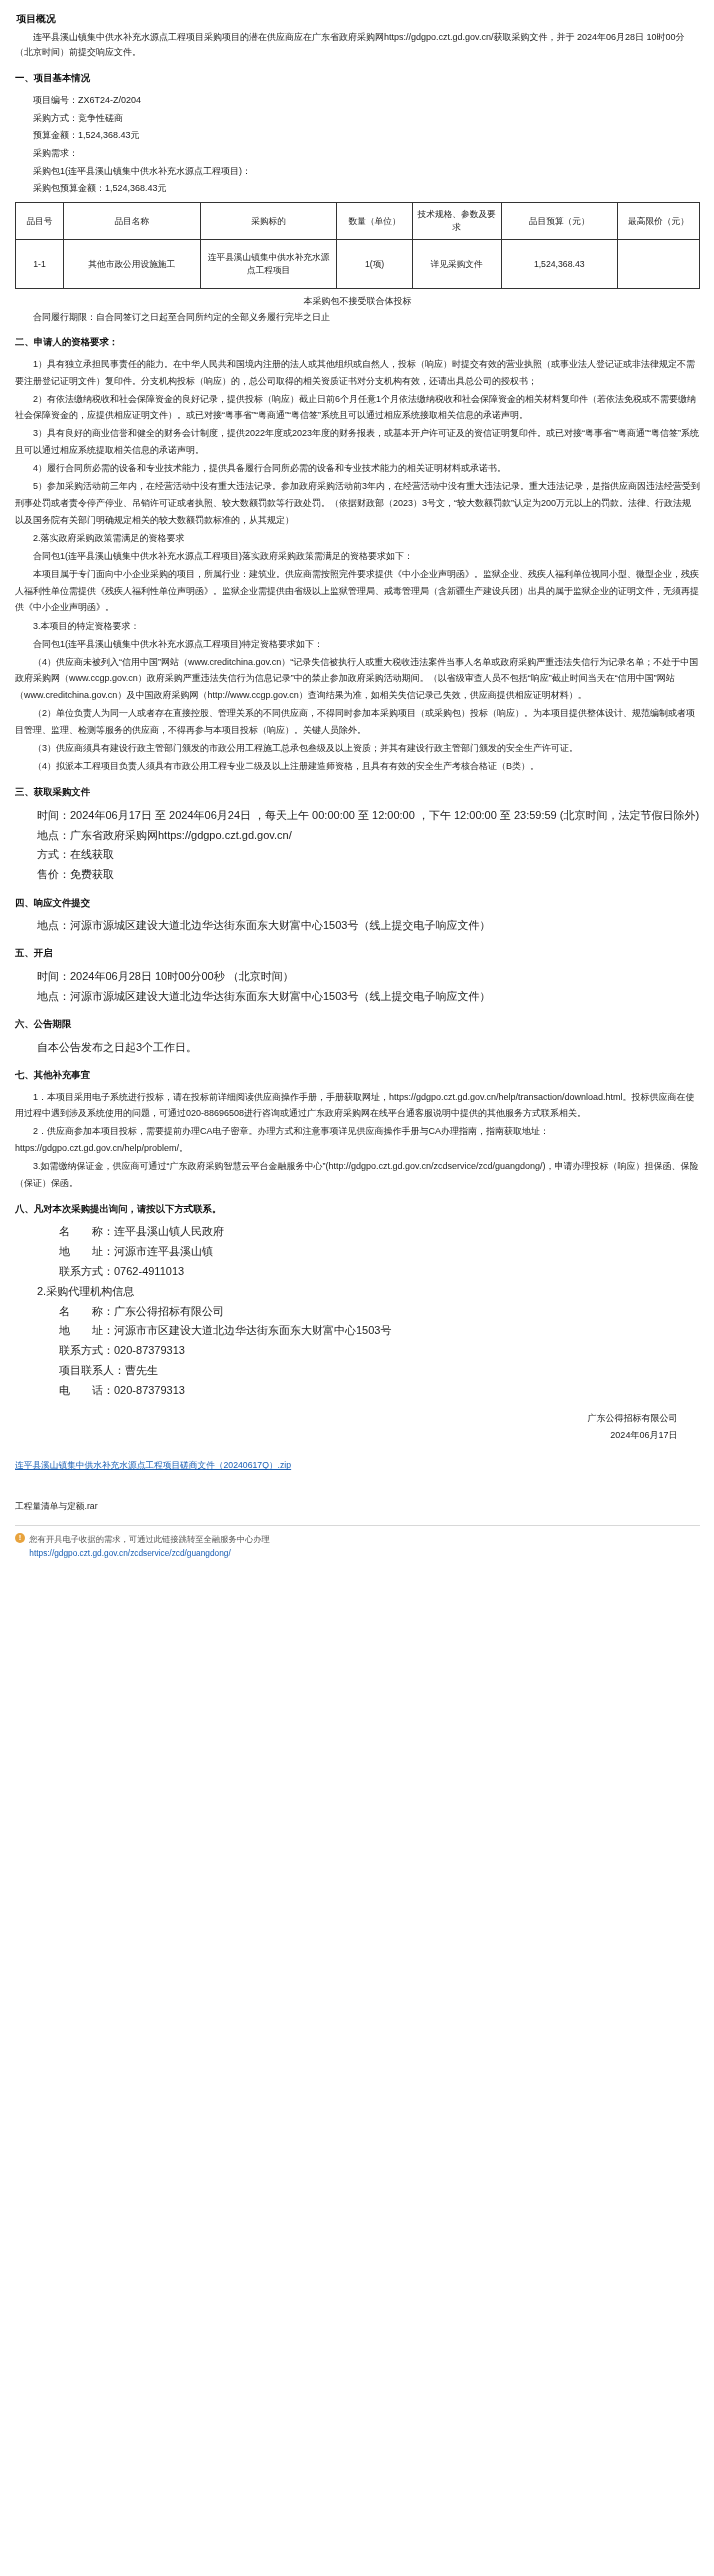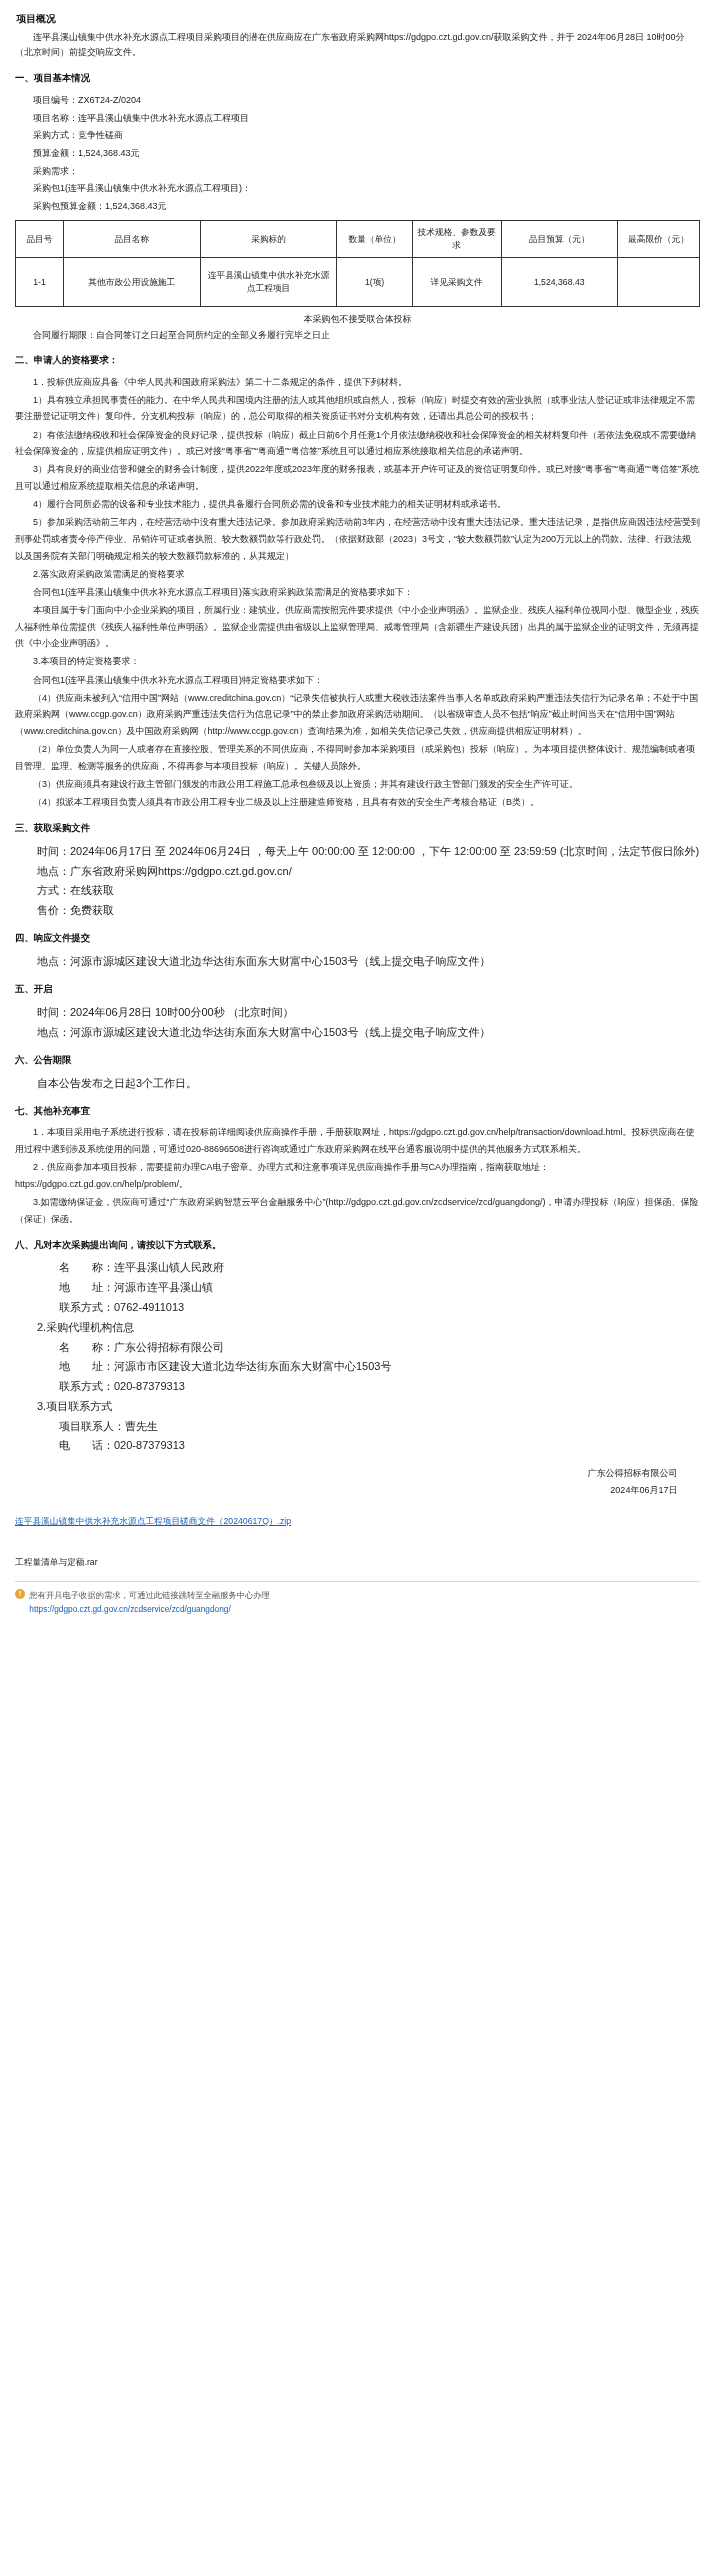--- a/index.html
+++ b/index.html
@@ -147,23 +147,20 @@
 
 <div class="page">
 
   <div class="doc-title">项目概况</div>
   <p class="intro">连平县溪山镇集中供水补充水源点工程项目采购项目的潜在供应商应在广东省政府采购网https://gdgpo.czt.gd.gov.cn/获取采购文件，并于 2024年06月28日 10时00分 （北京时间）前提交响应文件。</p>
 
   <h2 class="section">一、项目基本情况</h2>
 
   <p class="kv">
     <span class="k">项目编号：</span><span>ZX6T24-Z/0204</span>
-  </p>
-  <p class="kv">
-    <span class="k">项目名称：</span><span>连平县溪山镇集中供水补充水源点工程项目</span>
   </p>
   <p class="kv">
     <span class="k">采购方式：</span><span>竞争性磋商</span>
   </p>
   <p class="kv">
     <span class="k">预算金额：</span><span>1,524,368.43元</span>
   </p>
   <p class="kv">
     <span class="k">采购需求：</span><span></span>
   </p>
@@ -193,21 +190,20 @@
         <td>1,524,368.43</td>
         <td></td>
       </tr>
     </tbody>
   </table>
 
   <p class="note">本采购包不接受联合体投标</p>
   <p class="note-left">合同履行期限：自合同签订之日起至合同所约定的全部义务履行完毕之日止</p>
 
   <h2 class="section">二、申请人的资格要求：</h2>
-  <p class="para">1．投标供应商应具备《中华人民共和国政府采购法》第二十二条规定的条件，提供下列材料。</p>
   <p class="para">1）具有独立承担民事责任的能力。在中华人民共和国境内注册的法人或其他组织或自然人，投标（响应）时提交有效的营业执照（或事业法人登记证或非法律规定不需要注册登记证明文件）复印件。分支机构投标（响应）的，总公司取得的相关资质证书对分支机构有效，还请出具总公司的授权书；</p>
   <p class="para">2）有依法缴纳税收和社会保障资金的良好记录，提供投标（响应）截止日前6个月任意1个月依法缴纳税收和社会保障资金的相关材料复印件（若依法免税或不需要缴纳社会保障资金的，应提供相应证明文件）。或已对接“粤事省”“粤商通”“粤信签”系统且可以通过相应系统接取相关信息的承诺声明。</p>
   <p class="para">3）具有良好的商业信誉和健全的财务会计制度，提供2022年度或2023年度的财务报表，或基本开户许可证及的资信证明复印件。或已对接“粤事省”“粤商通”“粤信签”系统且可以通过相应系统提取相关信息的承诺声明。</p>
   <p class="para">4）履行合同所必需的设备和专业技术能力，提供具备履行合同所必需的设备和专业技术能力的相关证明材料或承诺书。</p>
   <p class="para">5）参加采购活动前三年内，在经营活动中没有重大违法记录。参加政府采购活动前3年内，在经营活动中没有重大违法记录。重大违法记录，是指供应商因违法经营受到刑事处罚或者责令停产停业、吊销许可证或者执照、较大数额罚款等行政处罚。（依据财政部（2023）3号文，“较大数额罚款”认定为200万元以上的罚款。法律、行政法规以及国务院有关部门明确规定相关的较大数额罚款标准的，从其规定）</p>
 
   <p class="para">2.落实政府采购政策需满足的资格要求</p>
   <p class="para">合同包1(连平县溪山镇集中供水补充水源点工程项目)落实政府采购政策需满足的资格要求如下：</p>
   <p class="para">本项目属于专门面向中小企业采购的项目，所属行业：建筑业。供应商需按照完件要求提供《中小企业声明函》。监狱企业、残疾人福利单位视同小型、微型企业，残疾人福利性单位需提供《残疾人福利性单位声明函》。监狱企业需提供由省级以上监狱管理局、戒毒管理局（含新疆生产建设兵团）出具的属于监狱企业的证明文件，无须再提供《中小企业声明函》。</p>
   <p class="para">3.本项目的特定资格要求：</p>
@@ -254,21 +250,20 @@
   <p class="sub" style="padding-left:4em">
     <span>名　　称：</span><span>广东公得招标有限公司</span>
   </p>
   <p class="sub" style="padding-left:4em">
     <span>地　　址：</span><span>河源市市区建设大道北边华达街东面东大财富中心1503号</span>
   </p>
   <p class="sub" style="padding-left:4em">
     <span>联系方式：</span><span>020-87379313</span>
   </p>
 
-  <p class="sub">3.项目联系方式</p>
   <p class="sub" style="padding-left:4em">
     <span>项目联系人：</span><span>曹先生</span>
   </p>
   <p class="sub" style="padding-left:4em">
     <span>电　　话：</span><span>020-87379313</span>
   </p>
 
   <div class="sign-right">
     <div>广东公得招标有限公司</div>
     <div>2024年06月17日</div>

